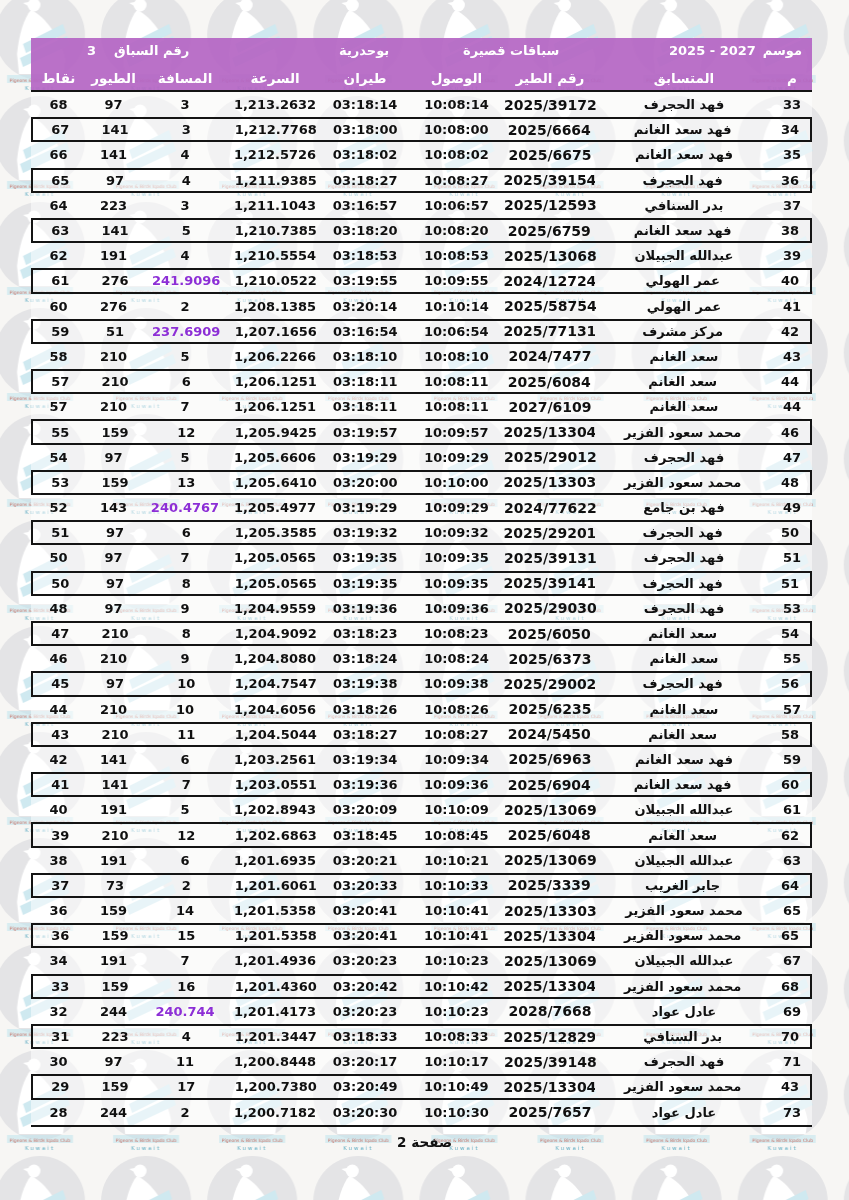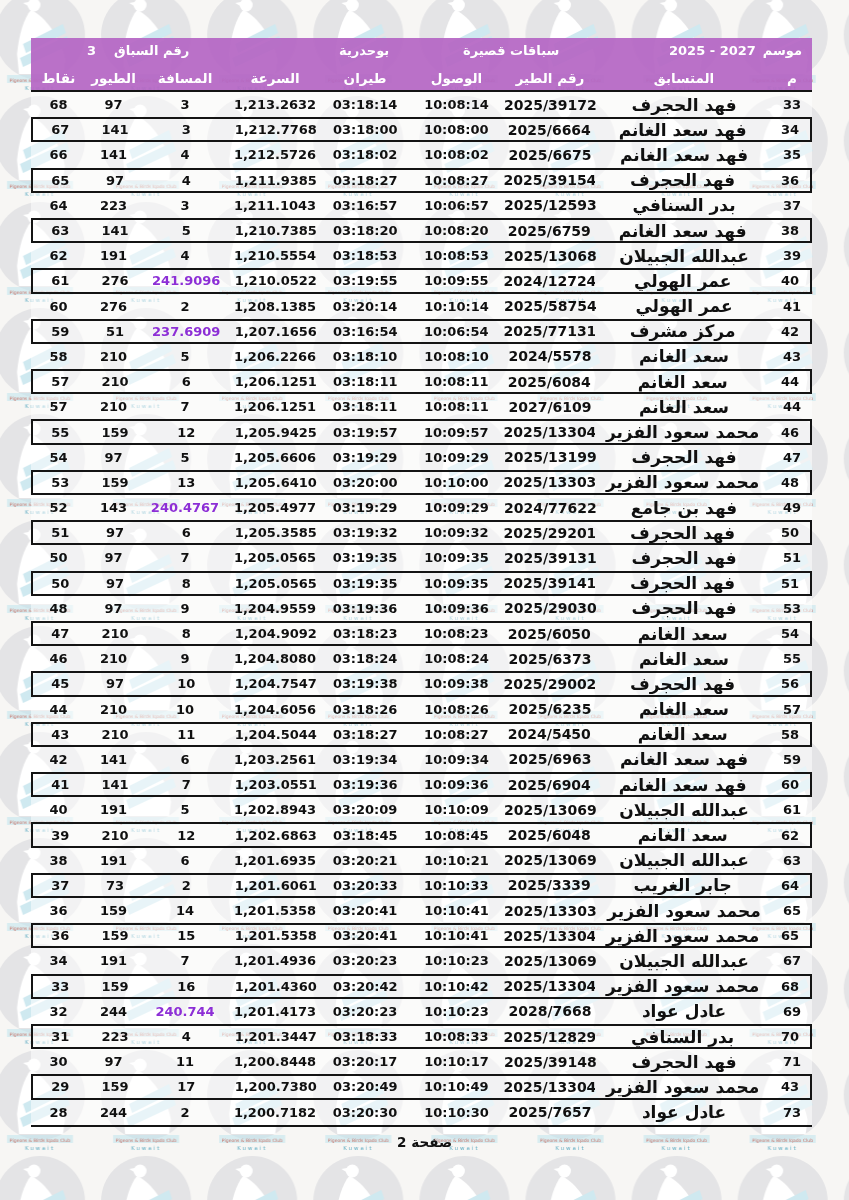--- a/index.html
+++ b/index.html
@@ -51,21 +51,21 @@
 
   
   .tbody{border-bottom:2px solid var(--bd)}
   .tr{
     height:25.2px;
     display:flex;direction:rtl;align-items:center;
     background:rgba(255,255,255,.52);
     font-weight:bold;font-size:13px;color:#101010;
   }
   .tr.boxed{border:2px solid var(--bd)}
-  .tr .w-name{font-size:17px}
+  .tr .w-name{font-size:13px}
   .tr .w-bird{font-size:14px;direction:ltr}
   .tr .w-sp,.tr .w-arr,.tr .w-fl{direction:ltr}
   .hl{color:var(--hl)}
 
   
   .footer{
     position:absolute;left:0;top:1134px;width:849px;z-index:2;
     display:flex;justify-content:center;gap:5px;direction:rtl;
     font-weight:bold;font-size:13.5px;color:#101010;
   }
@@ -226,21 +226,21 @@
         <div class="c w-arr c-arr">10:06:54</div>
         <div class="c w-fl c-fl">03:16:54</div>
         <div class="c w-sp c-sp">1,207.1656</div>
         <div class="c w-dist c-dist hl">237.6909</div>
         <div class="c w-birds c-birds">51</div>
         <div class="c w-pts c-pts">59</div>
       </div>
         <div class="tr">
         <div class="c w-m c-m">43</div>
         <div class="c w-name c-name">سعد الغانم</div>
-        <div class="c w-bird c-bird">2024/5578</div>
+        <div class="c w-bird c-bird">2024/7477</div>
         <div class="c w-arr c-arr">10:08:10</div>
         <div class="c w-fl c-fl">03:18:10</div>
         <div class="c w-sp c-sp">1,206.2266</div>
         <div class="c w-dist c-dist">5</div>
         <div class="c w-birds c-birds">210</div>
         <div class="c w-pts c-pts">58</div>
       </div>
         <div class="tr boxed">
         <div class="c w-m c-m">44</div>
         <div class="c w-name c-name">سعد الغانم</div>
@@ -270,21 +270,21 @@
         <div class="c w-arr c-arr">10:09:57</div>
         <div class="c w-fl c-fl">03:19:57</div>
         <div class="c w-sp c-sp">1,205.9425</div>
         <div class="c w-dist c-dist">12</div>
         <div class="c w-birds c-birds">159</div>
         <div class="c w-pts c-pts">55</div>
       </div>
         <div class="tr">
         <div class="c w-m c-m">47</div>
         <div class="c w-name c-name">فهد الحجرف</div>
-        <div class="c w-bird c-bird">2025/13199</div>
+        <div class="c w-bird c-bird">2025/29012</div>
         <div class="c w-arr c-arr">10:09:29</div>
         <div class="c w-fl c-fl">03:19:29</div>
         <div class="c w-sp c-sp">1,205.6606</div>
         <div class="c w-dist c-dist">5</div>
         <div class="c w-birds c-birds">97</div>
         <div class="c w-pts c-pts">54</div>
       </div>
         <div class="tr boxed">
         <div class="c w-m c-m">48</div>
         <div class="c w-name c-name">محمد سعود الفزير</div>

